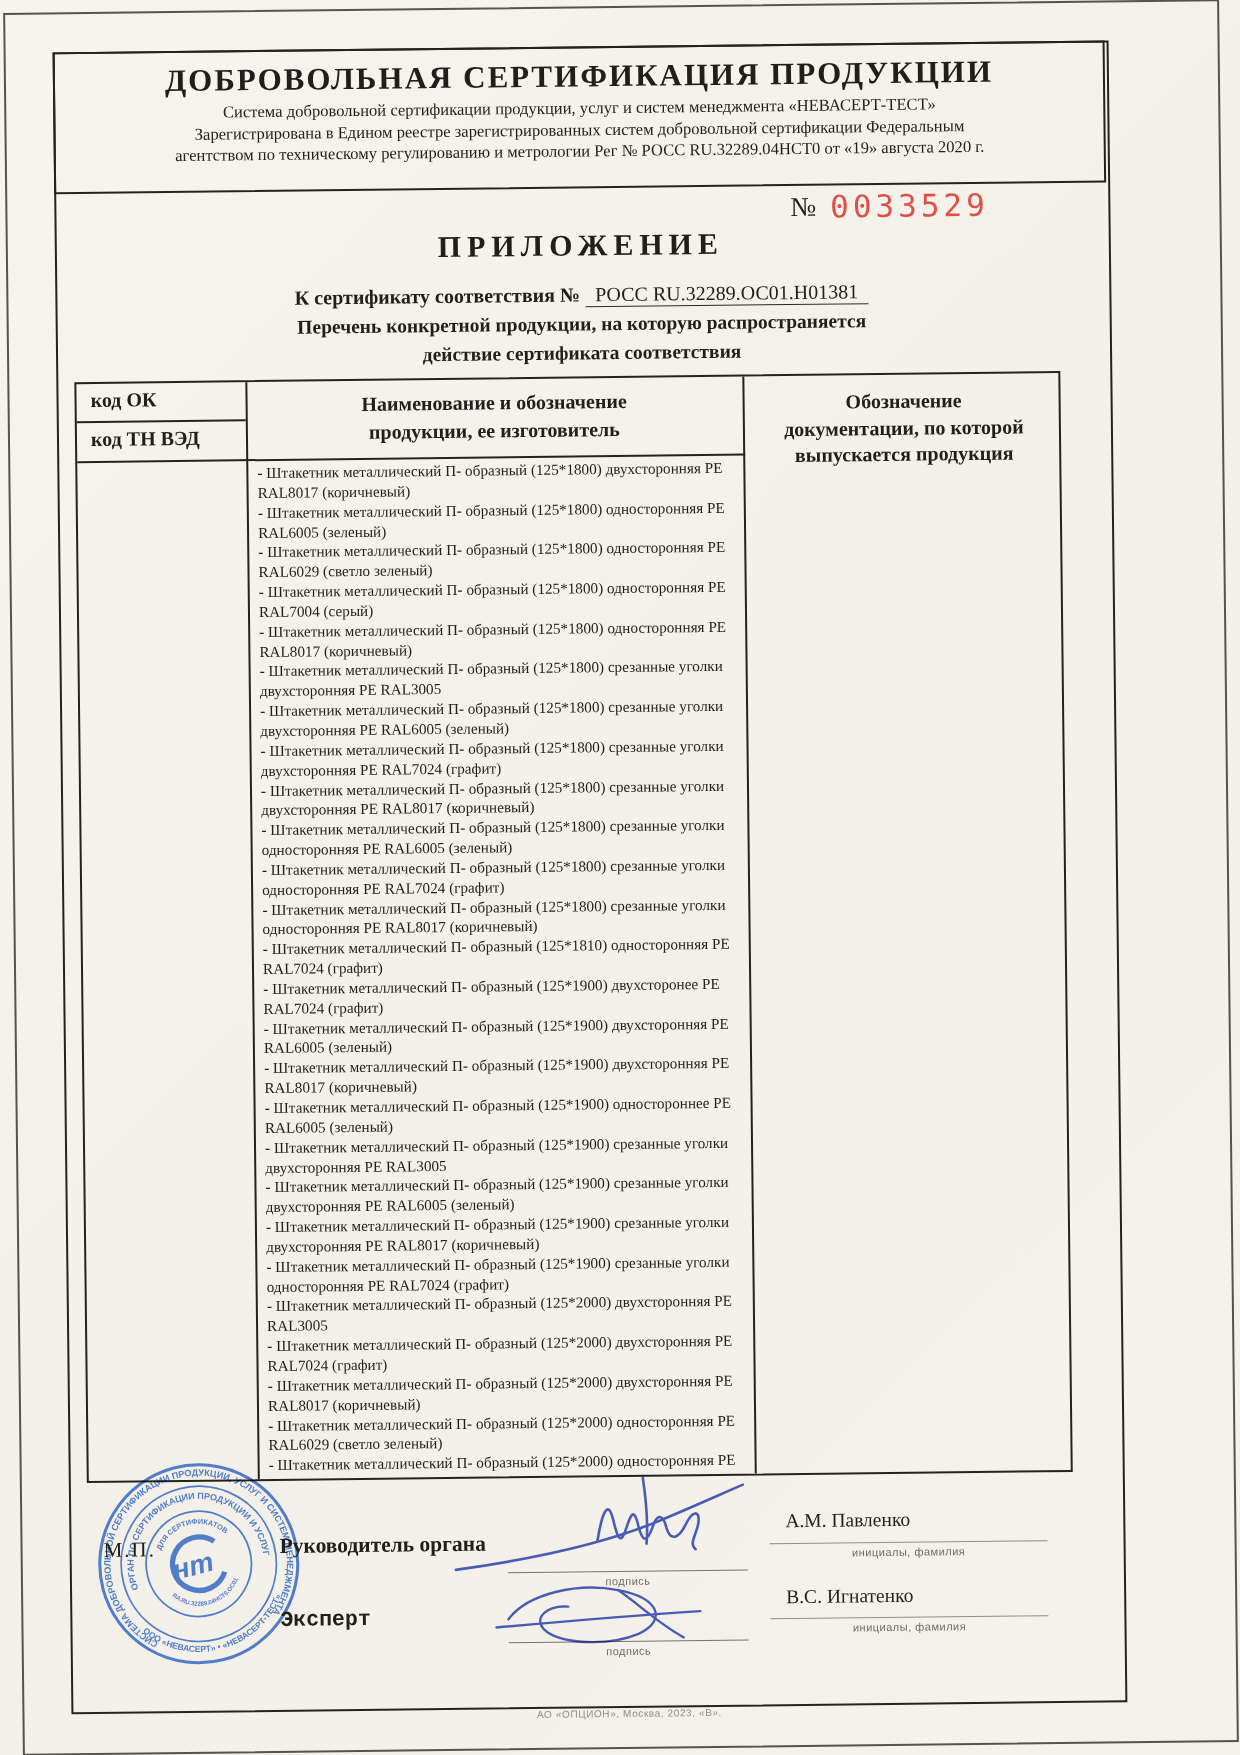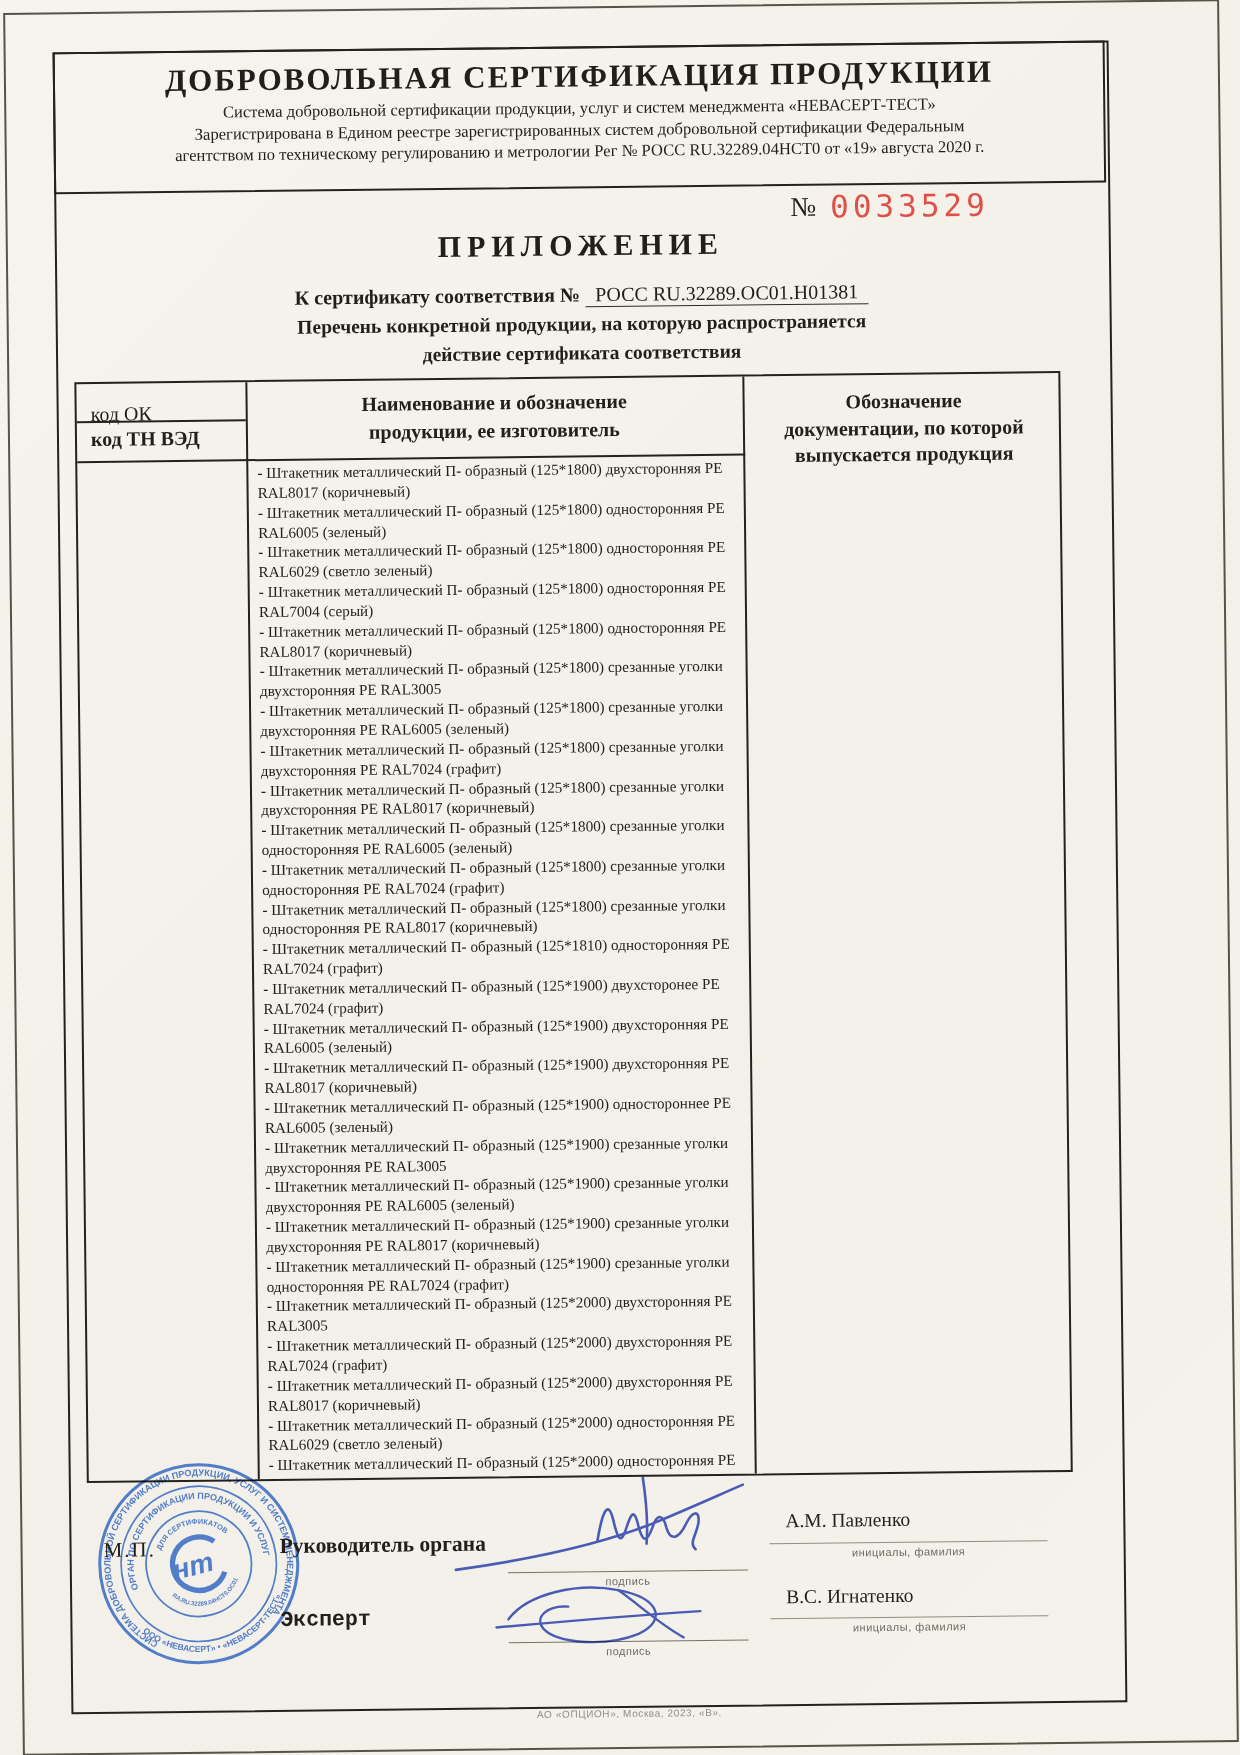--- a/index.html
+++ b/index.html
@@ -32,21 +32,21 @@
   .desc-line { position:absolute; left:62px; width:1052px; text-align:center;
     font-size:19.5px; font-weight:bold; }
   .desc-1 { top:313px; } .desc-2 { top:342px; }
 
   .table-wrap { position:absolute; left:80px; top:376px; width:986px; height:1101px;
     border:2.5px solid #24221e; box-sizing:border-box; }
   .vline { position:absolute; top:0; bottom:0; width:2.2px; background:#24221e; }
   .vline-1 { left:169px; } .vline-2 { left:666px; }
   .hline-codes { position:absolute; left:0; top:37px; width:169px; height:2px; background:#24221e; }
   .hline-header { position:absolute; left:0; top:77px; width:668px; height:2.2px; background:#24221e; }
-  .code-ok { position:absolute; left:14px; top:19px; font-size:20px; font-weight:normal; }
+  .code-ok { position:absolute; left:14px; top:5px; font-size:20px; font-weight:bold; }
   .code-tn { position:absolute; left:14px; top:44px; font-size:20px; font-weight:bold; }
   .col2-header { position:absolute; left:171px; top:9px; width:493px; text-align:center;
     font-size:20px; font-weight:bold; line-height:28px; }
   .col3-header { position:absolute; left:669px; top:13px; width:316px; text-align:center;
     font-size:20px; font-weight:bold; line-height:26.5px; }
   .product-list { position:absolute; left:180px; top:81px; width:484px; height:1016px;
     overflow:hidden; font-size:15.2px; line-height:19.85px; }
 
   .mp-label { position:absolute; left:96px; top:1532px; font-size:21px; letter-spacing:2px; }
   .role { position:absolute; left:272px; font-size:21.5px; font-weight:bold; }

